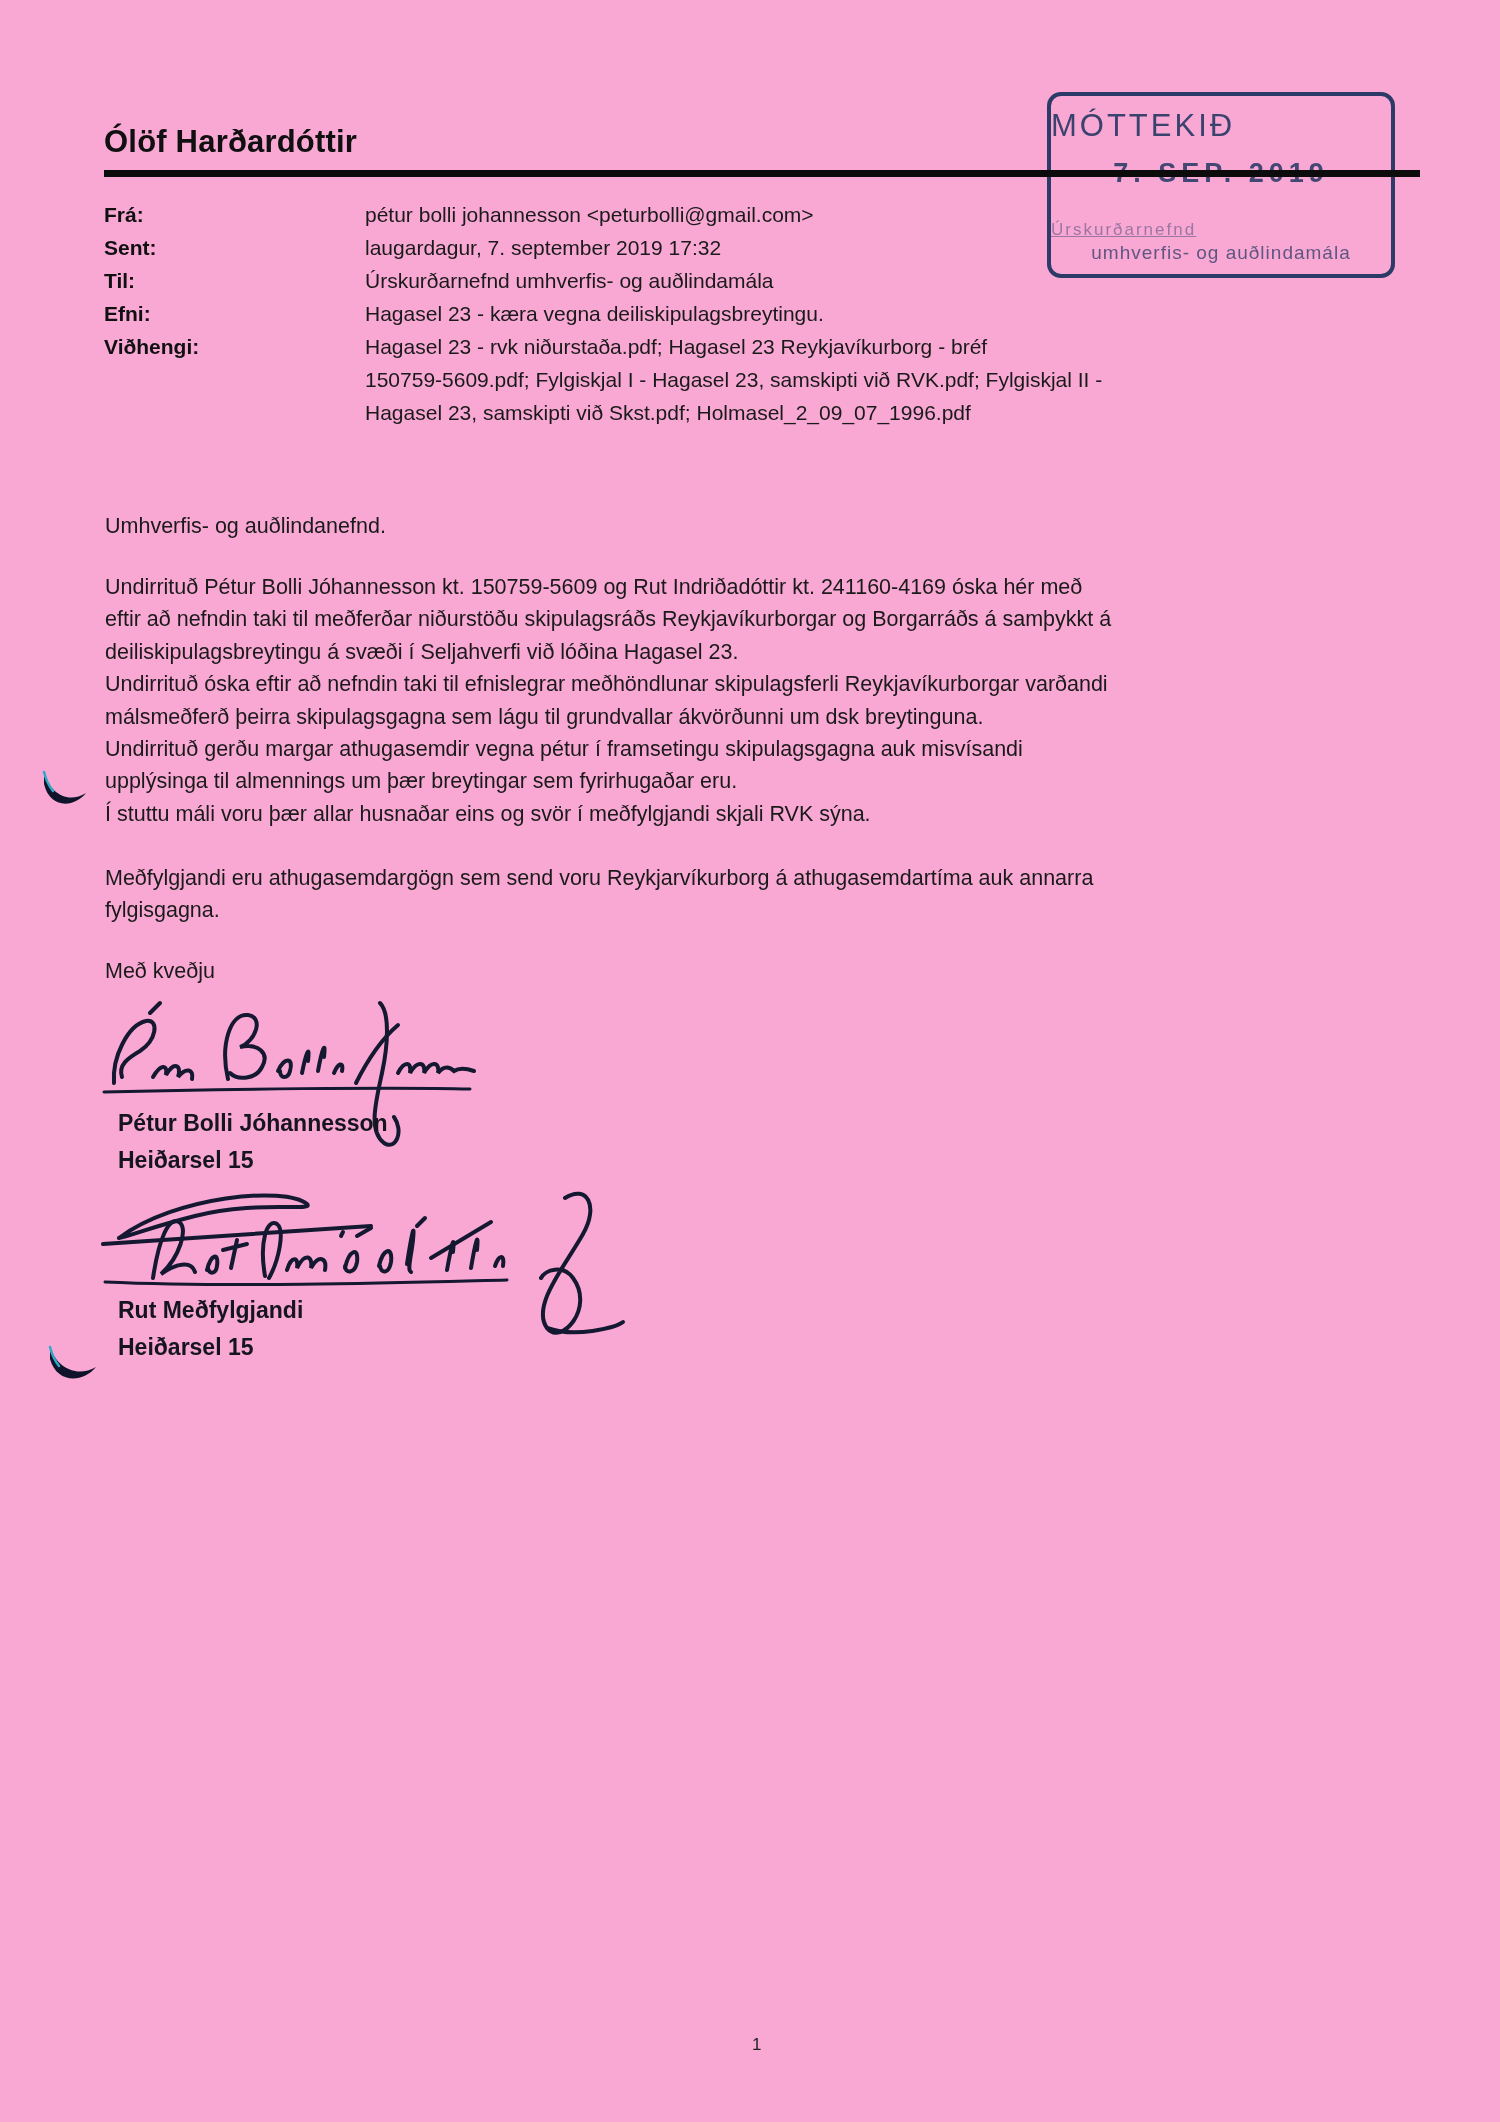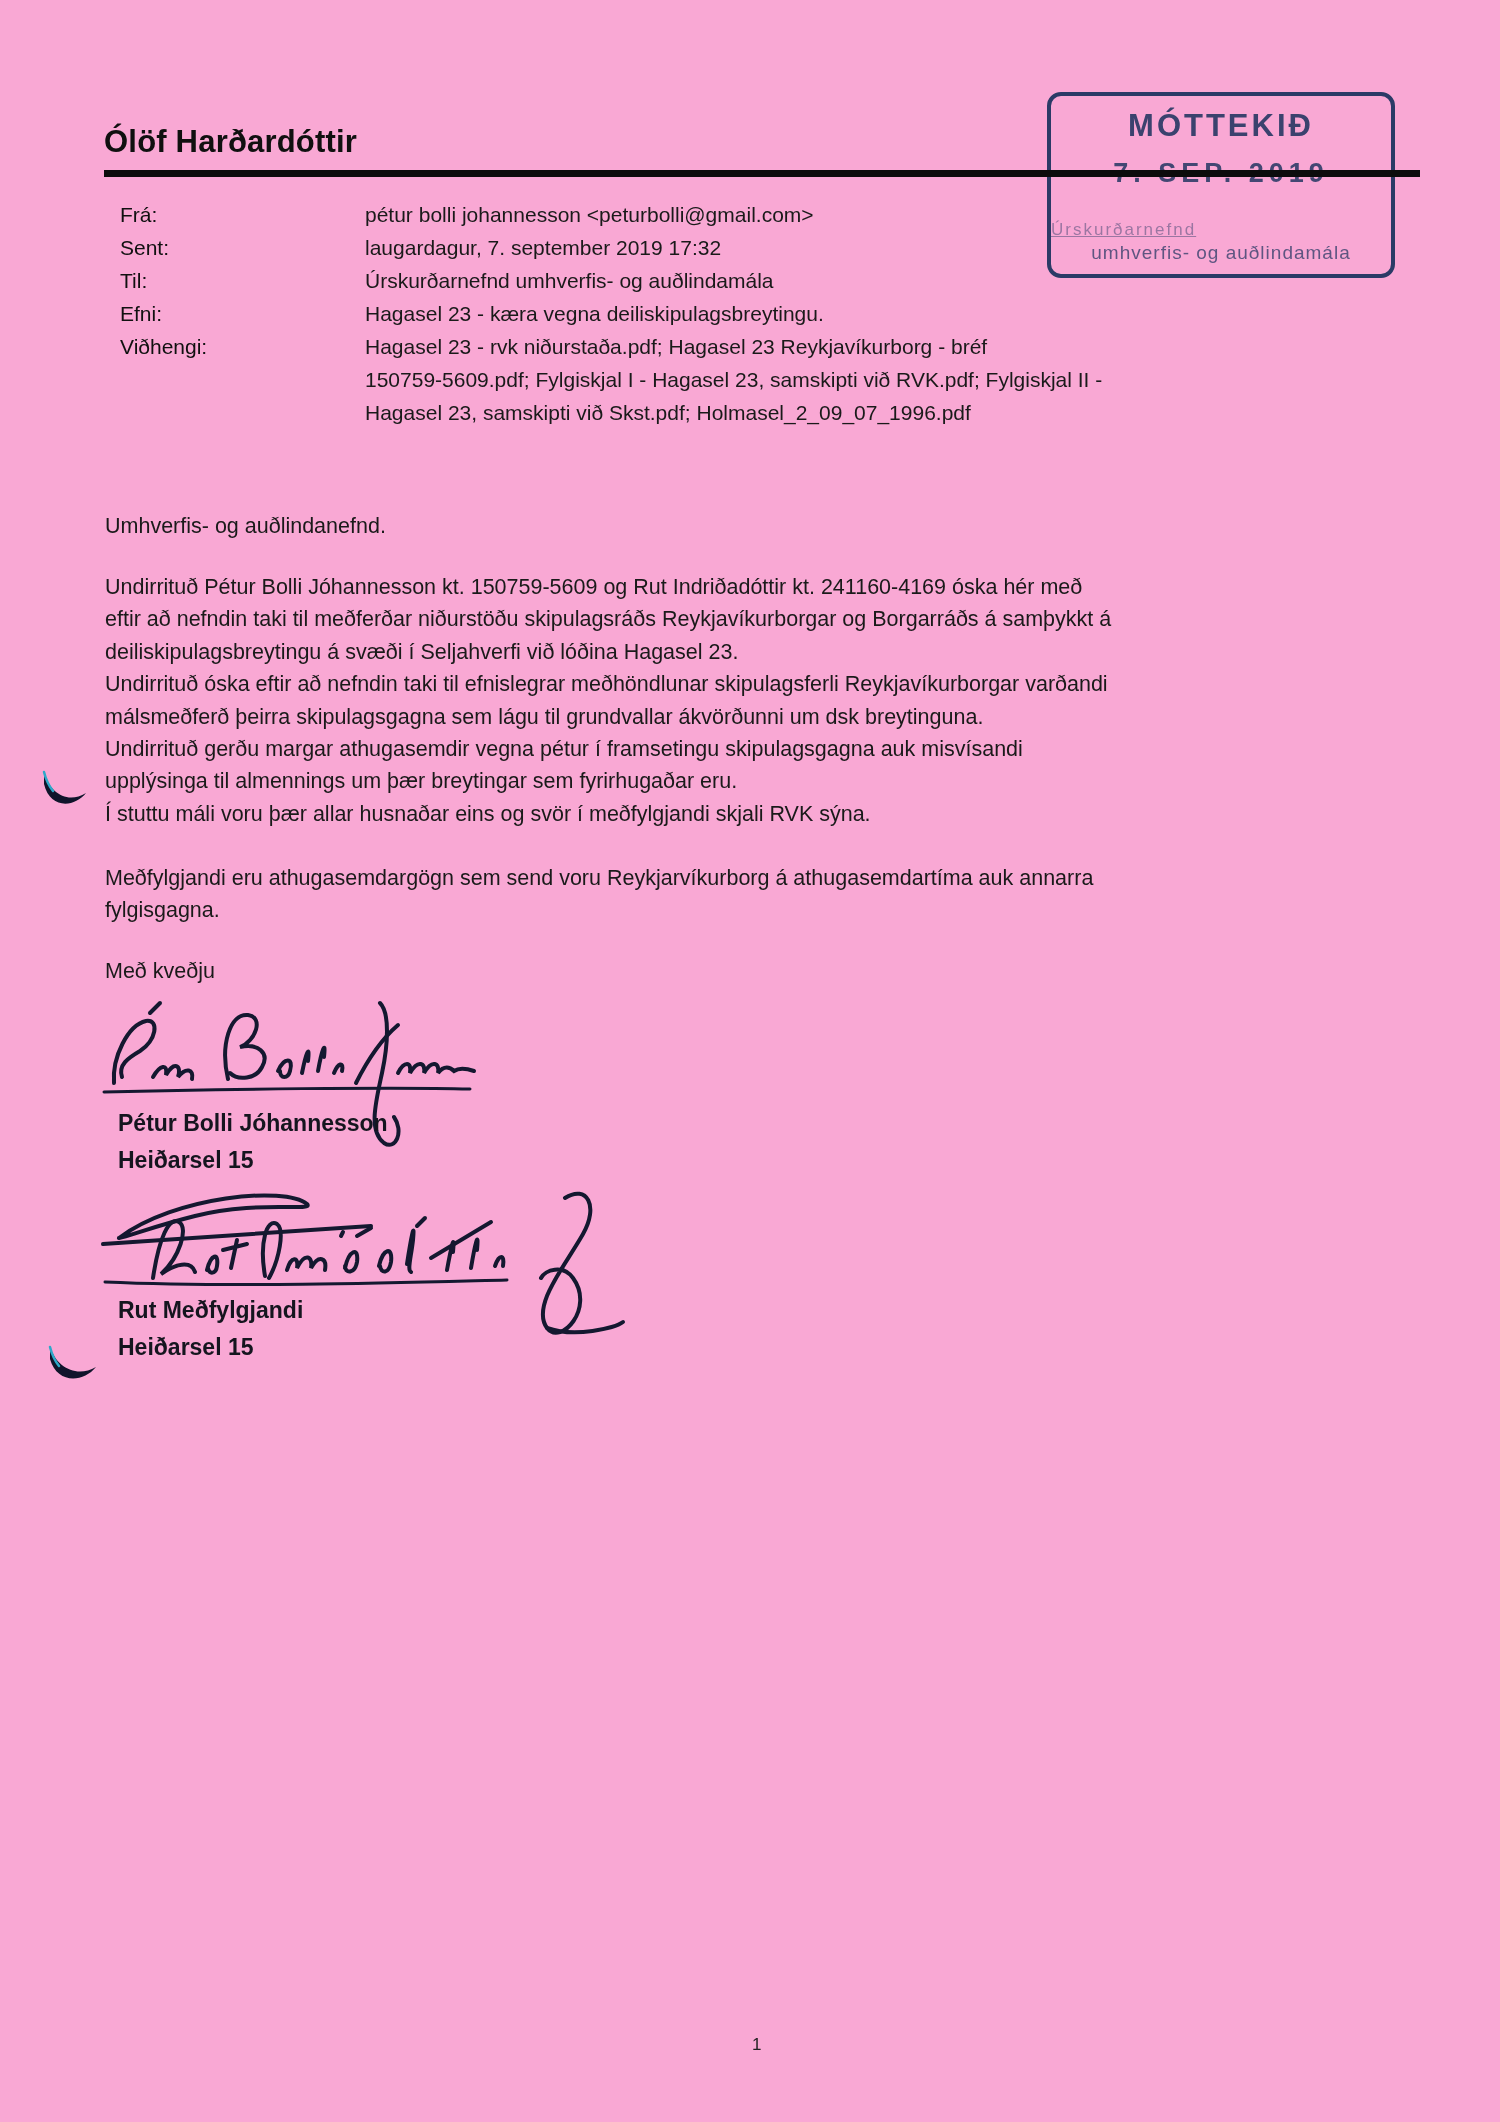--- a/index.html
+++ b/index.html
@@ -22,40 +22,40 @@
     left:104px;top:170px;width:1316px;height:7px;
     background:#0c0c0c;z-index:6;
   }
   
   .stamp{
     left:1047px;top:92px;width:348px;height:186px;
     border:4px solid #2b3a66;border-radius:14px;
     z-index:2;box-sizing:border-box;
   }
   .stamp-title{
-    position:absolute;left:0;right:0;top:12px;text-align:center;
-    font-size:31px;letter-spacing:3px;color:#2b3a66;font-weight:700;
+    position:absolute;left:0;right:0;top:12px;
+    font-size:31px;letter-spacing:3px;color:#2b3a66;font-weight:400;
     opacity:0.92;
   }
   .stamp-date{
     position:absolute;left:0;right:0;top:62px;text-align:center;
     font-size:27px;letter-spacing:5px;color:#2b3a66;font-weight:600;
     opacity:0.88;
   }
   .stamp-org1{
     position:absolute;left:0;right:0;top:124px;text-align:left;
     font-size:17px;letter-spacing:2px;color:#2b3a66;opacity:0.45;text-decoration:underline;
   }
   .stamp-org2{
     position:absolute;left:0;right:0;top:146px;text-align:center;
     font-size:19px;letter-spacing:1px;color:#2b3a66;opacity:0.75;
   }
   
   .f-label{
-    left:104px;font-size:21px;font-weight:normal;color:#101010;white-space:nowrap;margin-left:16px;
+    left:104px;font-size:21px;font-weight:bold;color:#101010;white-space:nowrap;
   }
   .f-value{
     left:365px;font-size:21px;color:#1a1a1a;white-space:nowrap;
   }
   
   .bodyline{font-size:21.5px;color:#1a1a1a;white-space:nowrap;line-height:32.4px;}
   .blk{left:105px;}
   .sig-name{font-size:23px;font-weight:bold;color:#15151f;white-space:nowrap;}
   .pageno{font-size:17px;color:#222;}
   svg{display:block;}

